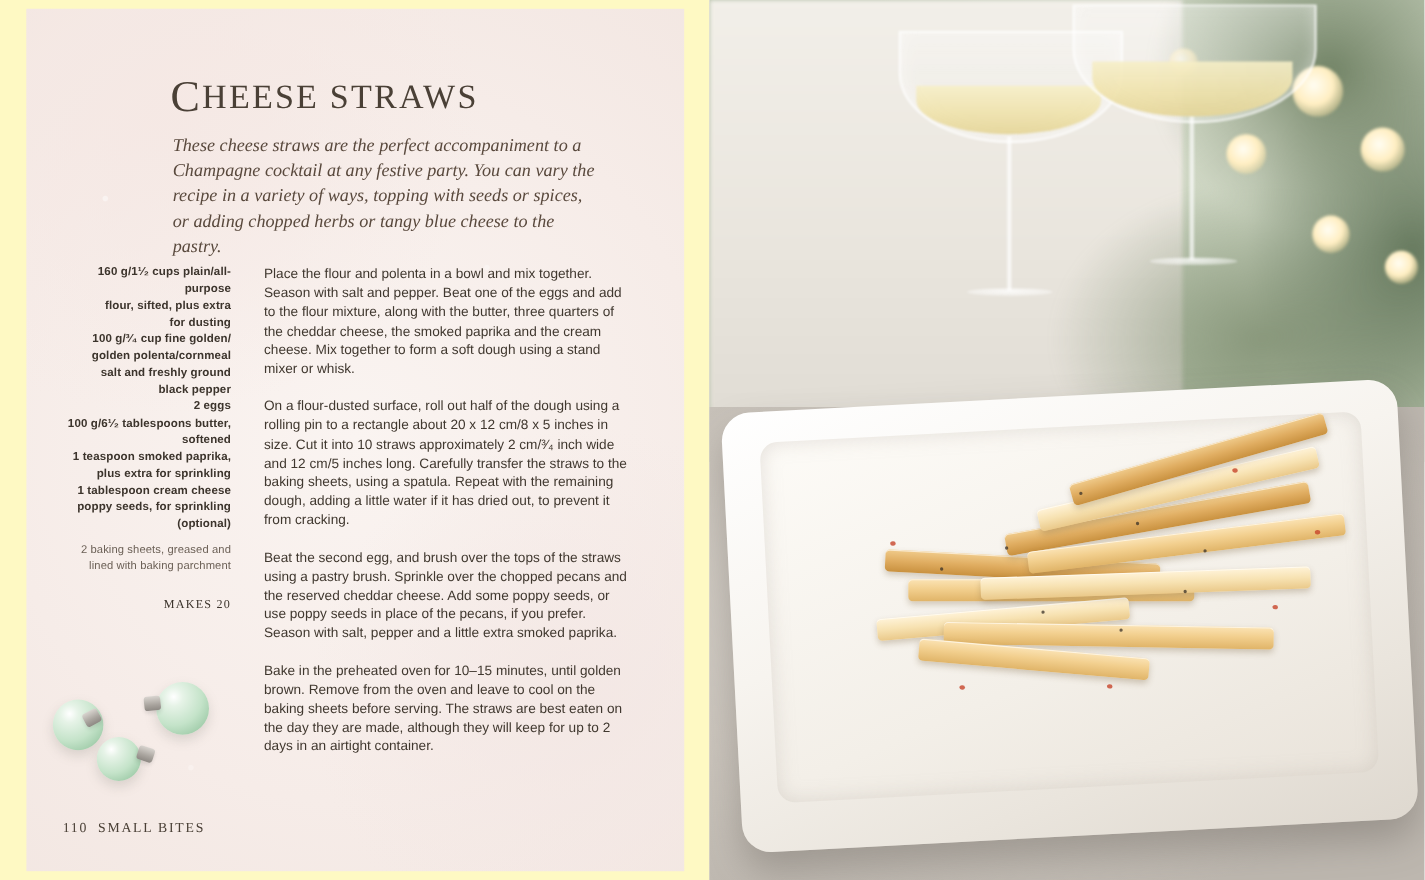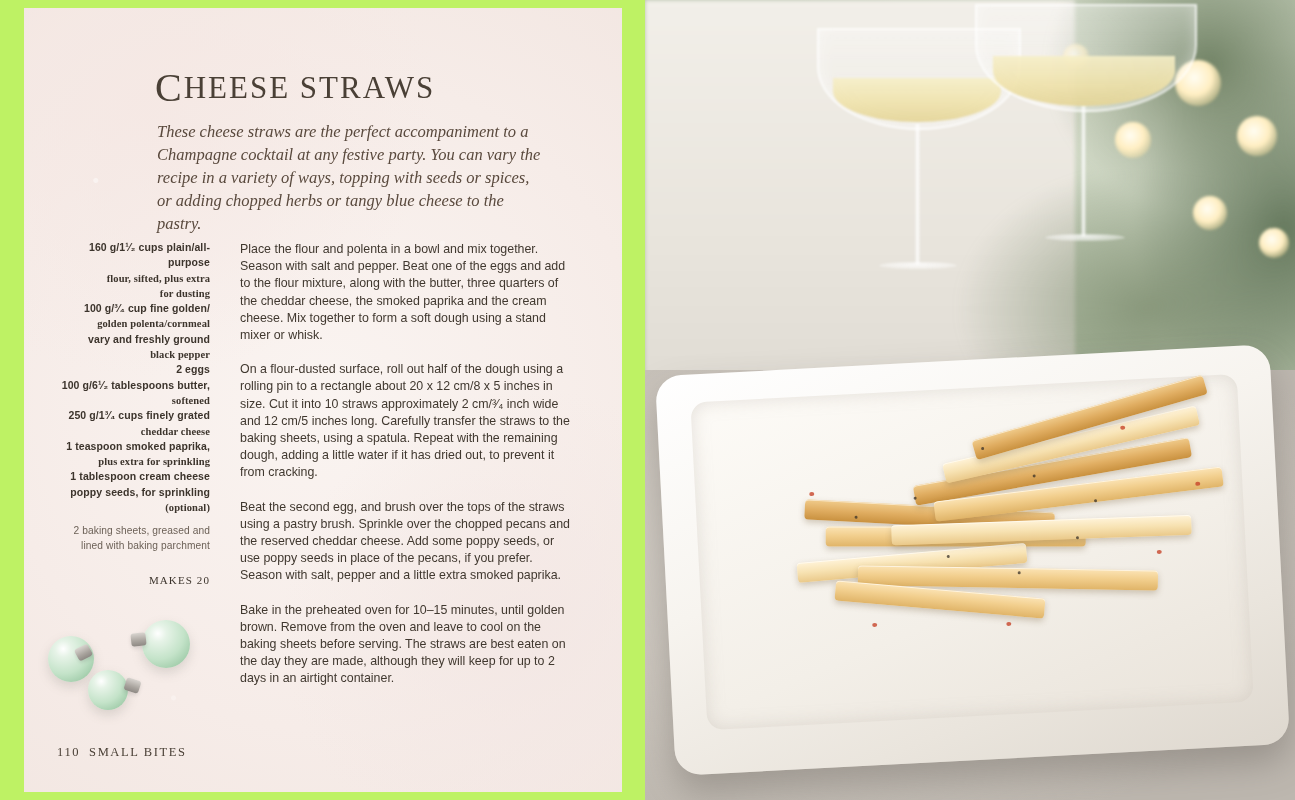--- a/index.html
+++ b/index.html
@@ -18,21 +18,21 @@
     width: 1295px;
     height: 800px;
     display: flex;
   }
 
   
   .left-page {
     position: relative;
     width: 645px;
     height: 800px;
-    background: #bef264;
+    background: #fef9c3;
     flex: 0 0 645px;
     overflow: hidden;
   }
   .paper {
     position: absolute;
     left: 24px;
     top: 8px;
     width: 598px;
     height: 784px;
     background:
@@ -91,21 +91,21 @@
     width: 150px;
     text-align: right;
     font-family: "Liberation Sans", sans-serif;
     font-size: 10.5px;
     line-height: 15.3px;
     color: #3c342c;
     font-weight: 700;
     letter-spacing: .1px;
   }
   .ingredients .ing { margin: 0; }
-  .ingredients .ing .sub { display: block; font-family: Liberation Serif, serif; }
+  .ingredients .ing .sub { display: block; }
   .ingredients .ing-note {
     font-weight: 400;
     color: #6c6157;
     margin-top: 9px;
     font-size: 10.2px;
     line-height: 14.5px;
   }
   .ingredients .makes {
     margin-top: 20px;
     font-family: "Liberation Serif", serif;
@@ -321,33 +321,29 @@
       <p class="ing">
         <span>160 g/1¹⁄₂ cups plain/all-purpose</span>
         <span class="sub">flour, sifted, plus extra</span>
         <span class="sub">for dusting</span>
       </p>
       <p class="ing">
         <span>100 g/³⁄₄ cup fine golden/</span>
         <span class="sub">golden polenta/cornmeal</span>
       </p>
       <p class="ing">
-        <span>vary and freshly ground</span>
+        <span>salt and freshly ground</span>
         <span class="sub">black pepper</span>
       </p>
       <p class="ing">
         <span>2 eggs</span>
       </p>
       <p class="ing">
         <span>100 g/6¹⁄₂ tablespoons butter,</span>
         <span class="sub">softened</span>
-      </p>
-      <p class="ing">
-        <span>250 g/1³⁄₄ cups finely grated</span>
-        <span class="sub">cheddar cheese</span>
       </p>
       <p class="ing">
         <span>1 teaspoon smoked paprika,</span>
         <span class="sub">plus extra for sprinkling</span>
       </p>
       <p class="ing">
         <span>1 tablespoon cream cheese</span>
       </p>
       <p class="ing">
         <span>poppy seeds, for sprinkling</span>

